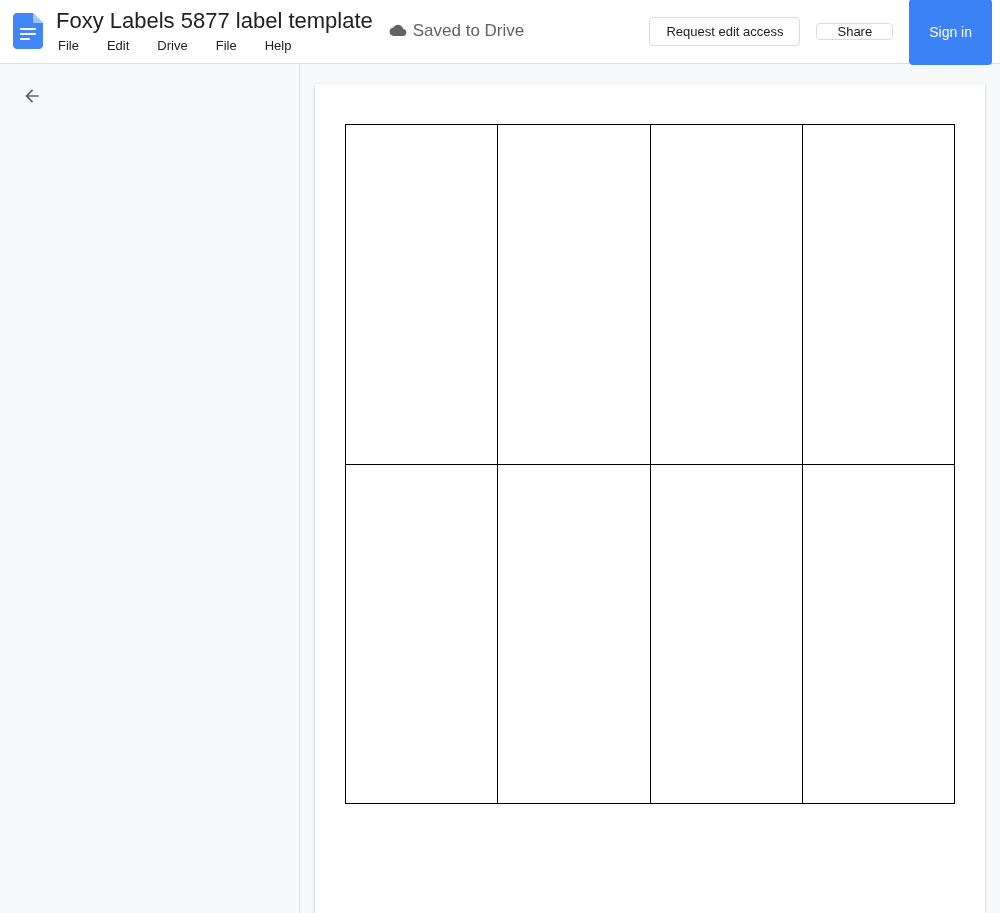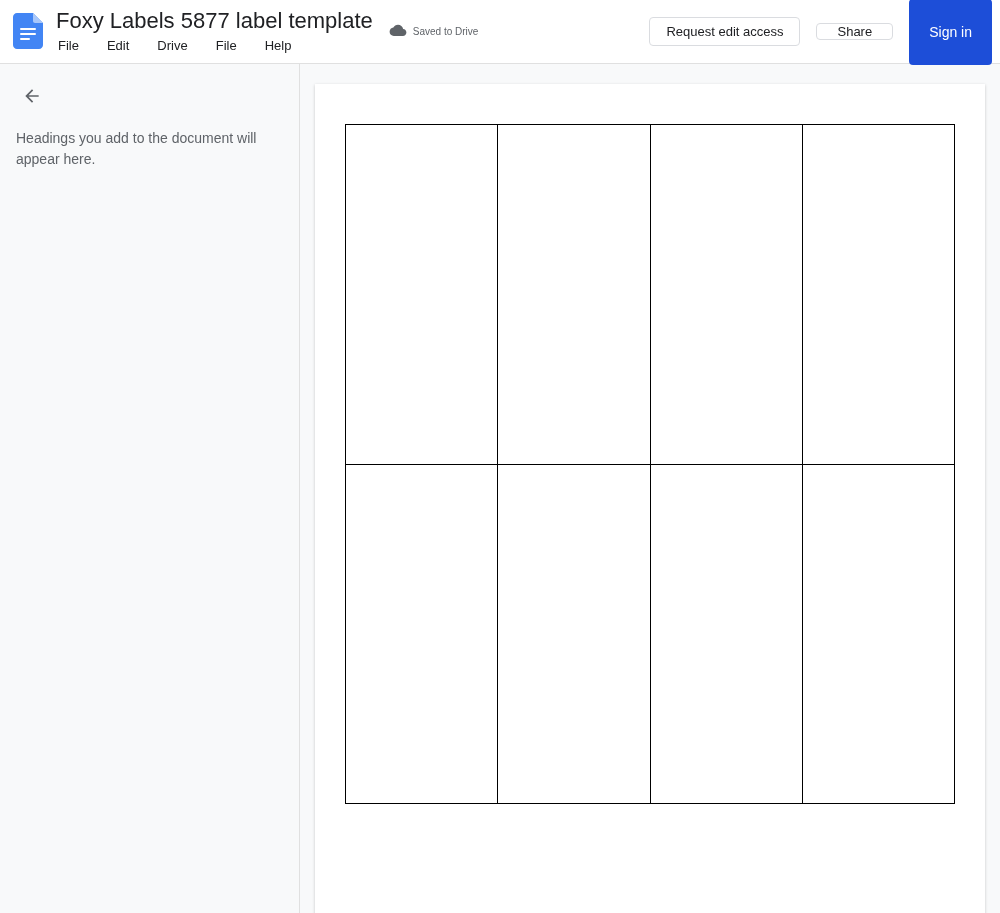--- a/index.html
+++ b/index.html
@@ -55,21 +55,21 @@
       color: #202124;
       padding: 2px 8px;
       cursor: pointer;
       border-radius: 4px;
     }
     .menu-item:first-child { padding-left: 2px; }
     #saved-status {
       display: flex;
       align-items: center;
       gap: 6px;
-      font-size: 10px;
+      font-size: 17px;
       color: #5f6368;
       margin-left: 8px;
     }
     #header-right {
       display: flex;
       align-items: center;
       gap: 16px;
     }
     .request-btn {
       font-size: 13px;
@@ -86,21 +86,21 @@
       color: #202124;
       border: 1px solid #dadce0;
       background: #fff;
       border-radius: 4px;
       padding: 0 20px;
       cursor: pointer;
     }
     .signin-btn {
       font-size: 14px;
       color: #fff;
-      background: #1d4ed8;
+      background: #3b82f6;
       border: none;
       border-radius: 4px;
       padding: 25px 20px;
       cursor: pointer;
       font-weight: 500;
     }
 
     
     #main {
       display: flex;
@@ -210,21 +210,20 @@
 </div>
 
 <div id="main">
 
   <div id="sidebar">
     <div id="back-btn">
       <svg width="20" height="20" viewBox="0 0 24 24" fill="none" xmlns="http://www.w3.org/2000/svg">
         <path d="M20 11H7.83l5.59-5.59L12 4l-8 8 8 8 1.41-1.41L7.83 13H20v-2z" fill="#5f6368"></path>
       </svg>
     </div>
-    <div id="sidebar-hint">Headings you add to the document will appear here.</div>
   </div>
 
   <div id="doc-area">
     <div id="doc-page">
       <div id="label-grid">
         <div class="label-cell"></div>
         <div class="label-cell"></div>
         <div class="label-cell"></div>
         <div class="label-cell"></div>
         <div class="label-cell"></div>

